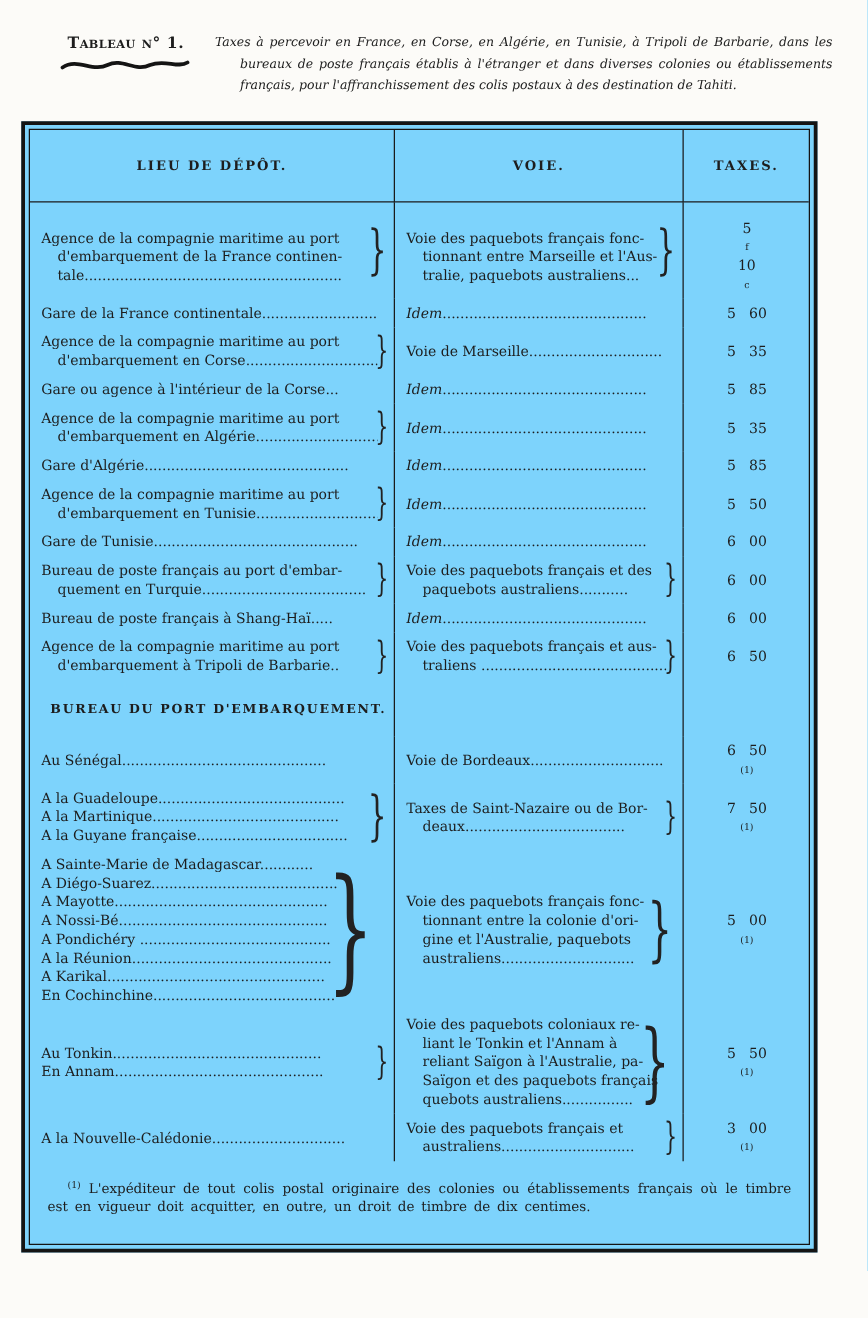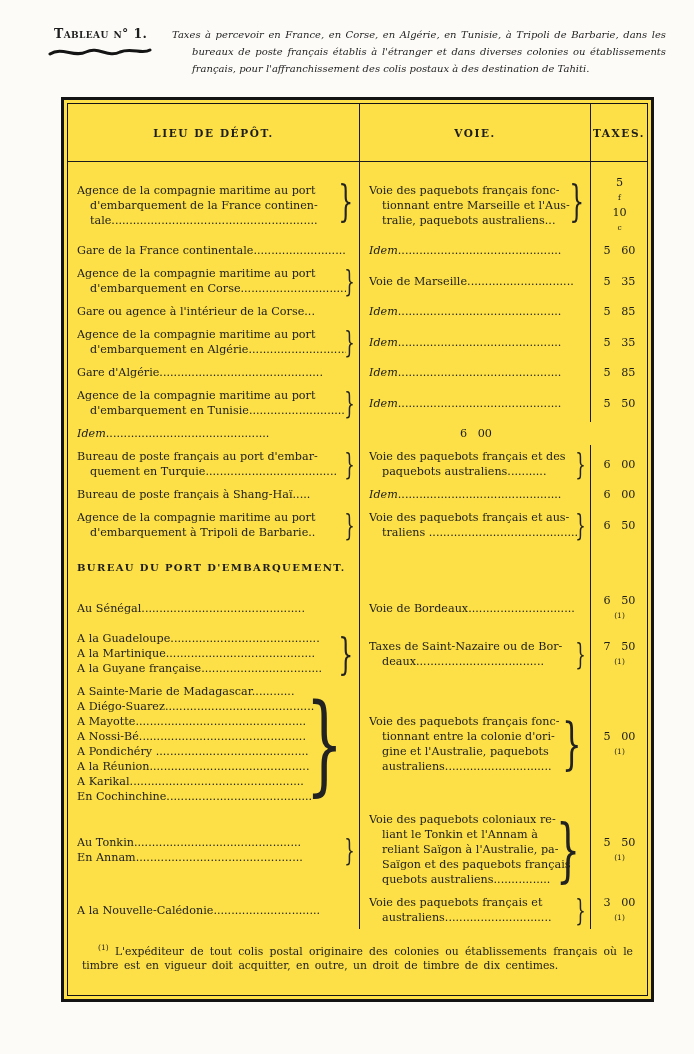--- a/index.html
+++ b/index.html
@@ -29,24 +29,24 @@
     font-size:10px;
     line-height:17px;
     text-align:justify;
     padding-left:20px;
     text-indent:-20px;
     max-width:497px;
   }
 
   
   .frame-outer{
-    margin:20px 40px 0 61px;
+    margin:20px 40px 0 17px;
     border:3.5px solid #141414;
     padding:3px;
-    background:#fde047;
+    background:#7dd3fc;
   }
   .frame-inner{border:1px solid #141414;}
 
   .grid-head{display:grid;grid-template-columns:292px 231px 1fr;}
   .hcell{
     border-right:1px solid #1b1b1b;
     border-bottom:1px solid #1b1b1b;
     height:57px;
     display:flex;align-items:center;justify-content:center;
     font-size:10.5px;
@@ -76,21 +76,21 @@
     transform-origin:center;
     font-weight:400;color:#222;
     line-height:1;
     font-family:"DejaVu Serif",serif;
   }
   sup{font-size:7.5px;}
   i{font-style:italic;}
 
   .section-row .cell{padding-top:16px;padding-bottom:14px;}
   .section-title{
-    text-align:left;
+    text-align:right;
     font-size:10px;
     letter-spacing:1.4px;
     font-weight:700;
     white-space:nowrap;overflow:hidden;
   }
 
   .footnote{
     font-size:10.8px;
     line-height:14px;
     text-align:justify;
@@ -193,20 +193,23 @@
               <div class="cl">Agence de la compagnie maritime au port</div>
               <div class="cl ind">d'embarquement en Tunisie..............................</div>
               <span class="brace" style="font-size: 30px;">}</span>
             </div>
             <div class="cell voie">
               <div class="cl"><i>Idem</i>..............................................</div>
             </div>
             <div class="cell taxe">5 50</div>
           </div>
           <div class="row">
+            <div class="cell lieu">
+              <div class="cl">Gare de Tunisie..............................................</div>
+            </div>
             <div class="cell voie">
               <div class="cl"><i>Idem</i>..............................................</div>
             </div>
             <div class="cell taxe">6 00</div>
           </div>
           <div class="row">
             <div class="cell lieu braced">
               <div class="cl">Bureau de poste français au port d'embar-</div>
               <div class="cl ind">quement en Turquie.....................................</div>
               <span class="brace" style="font-size: 30px;">}</span>

